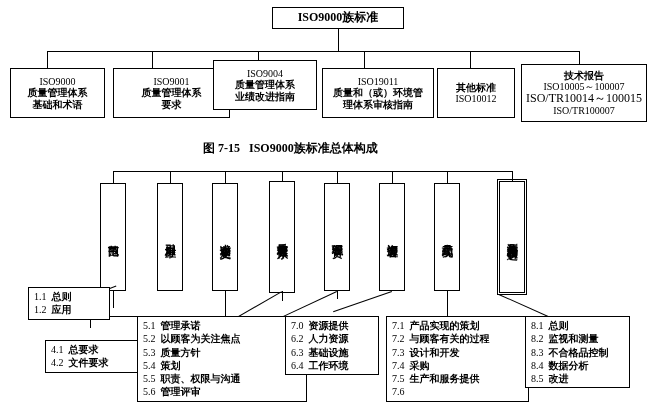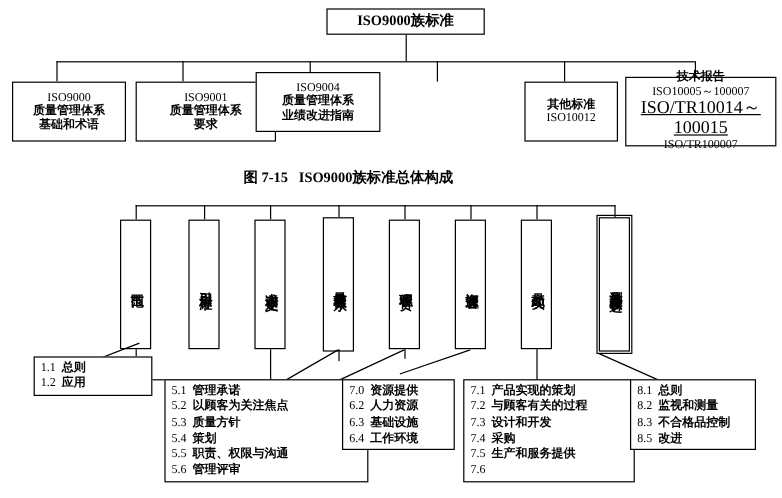--- a/index.html
+++ b/index.html
@@ -13,21 +13,21 @@
        text-align:center;line-height:1.12;}
   .ln{position:absolute;background:#000;}
   .hline{height:1px;}
   .vline{width:1px;}
   .diag{position:absolute;height:1px;background:#000;transform-origin:0 0;}
 
   .en{font-family:"Liberation Serif","DejaVu Serif",serif;}
   .cn{font-weight:bold;}
   .t12{font-size:12px;}
   .t10{font-size:10px;}
-  .t9{font-size:15px;text-decoration:underline;}
+  .t9{font-size:12px;}
 
   
   .vbox{position:absolute;border:1px solid #000;background:#fff;box-sizing:border-box;
         display:flex;align-items:center;justify-content:center;}
   .vbox span{writing-mode:vertical-rl;text-orientation:upright;
              font-size:11px;font-weight:bold;letter-spacing:1px;line-height:1;}
   .vbox.dbl{border-width:1px;outline:1px solid #000;outline-offset:1px;}
 
   
   .listbox{position:absolute;border:1px solid #000;background:#fff;box-sizing:border-box;
@@ -70,20 +70,25 @@
     <div class="t10 cn">质量管理体系</div>
     <div class="t10 cn">要求</div>
   </div>
 
   <div class="box" style="left:213px;top:60px;width:104px;height:50px;">
     <div class="t10 en">ISO9004</div>
     <div class="t10 cn">质量管理体系</div>
     <div class="t10 cn">业绩改进指南</div>
   </div>
 
+  <div class="box" style="left:322px;top:68px;width:112px;height:50px;">
+    <div class="t10 en">ISO19011</div>
+    <div class="t10 cn">质量和（或）环境管</div>
+    <div class="t10 cn">理体系审核指南</div>
+  </div>
 
   <div class="box" style="left:437px;top:68px;width:78px;height:50px;">
     <div class="t10 cn">其他标准</div>
     <div class="t10 en">ISO10012</div>
   </div>
 
   <div class="box" style="left:521px;top:64px;width:126px;height:58px;">
     <div class="t10 cn">技术报告</div>
     <div class="t10 en">ISO10005～100007</div>
     <div class="t9 en">ISO/TR10014～100015</div>
@@ -142,31 +147,41 @@
   <div class="diag" style="left:337px;top:292px;width:70px;transform:rotate(155deg);"></div>
   <div class="ln vline" style="left:337px;top:291px;height:8px;"></div>
 
   <div class="diag" style="left:392px;top:292px;width:62px;transform:rotate(161deg);"></div>
 
   <div class="ln vline" style="left:447px;top:291px;height:27px;"></div>
   <div class="ln hline" style="left:389px;top:317px;width:124px;"></div>
 
   <div class="diag" style="left:499px;top:294px;width:62px;transform:rotate(24deg);"></div>
 
-  <div class="listbox" style="left:28px;top:297px;width:99px;">
+  <div class="listbox" style="left:28px;top:287px;width:82px;">
     <div class="row">
       <span class="num">1.1</span>
       <span class="txt">总则</span>
     </div>
     <div class="row">
       <span class="num">1.2</span>
       <span class="txt">应用</span>
     </div>
   </div>
 
+  <div class="listbox" style="left:45px;top:340px;width:100px;">
+    <div class="row">
+      <span class="num">4.1</span>
+      <span class="txt">总要求</span>
+    </div>
+    <div class="row">
+      <span class="num">4.2</span>
+      <span class="txt">文件要求</span>
+    </div>
+  </div>
 
   <div class="listbox" style="left:137px;top:316px;width:170px;">
     <div class="row">
       <span class="num">5.1</span>
       <span class="txt">管理承诺</span>
     </div>
     <div class="row">
       <span class="num">5.2</span>
       <span class="txt">以顾客为关注焦点</span>
     </div>
@@ -240,18 +255,22 @@
     </div>
     <div class="row">
       <span class="num">8.2</span>
       <span class="txt">监视和测量</span>
     </div>
     <div class="row">
       <span class="num">8.3</span>
       <span class="txt">不合格品控制</span>
     </div>
     <div class="row">
+      <span class="num">8.4</span>
+      <span class="txt">数据分析</span>
+    </div>
+    <div class="row">
       <span class="num">8.5</span>
       <span class="txt">改进</span>
     </div>
   </div>
 
 </div>
 
 </body></html>

